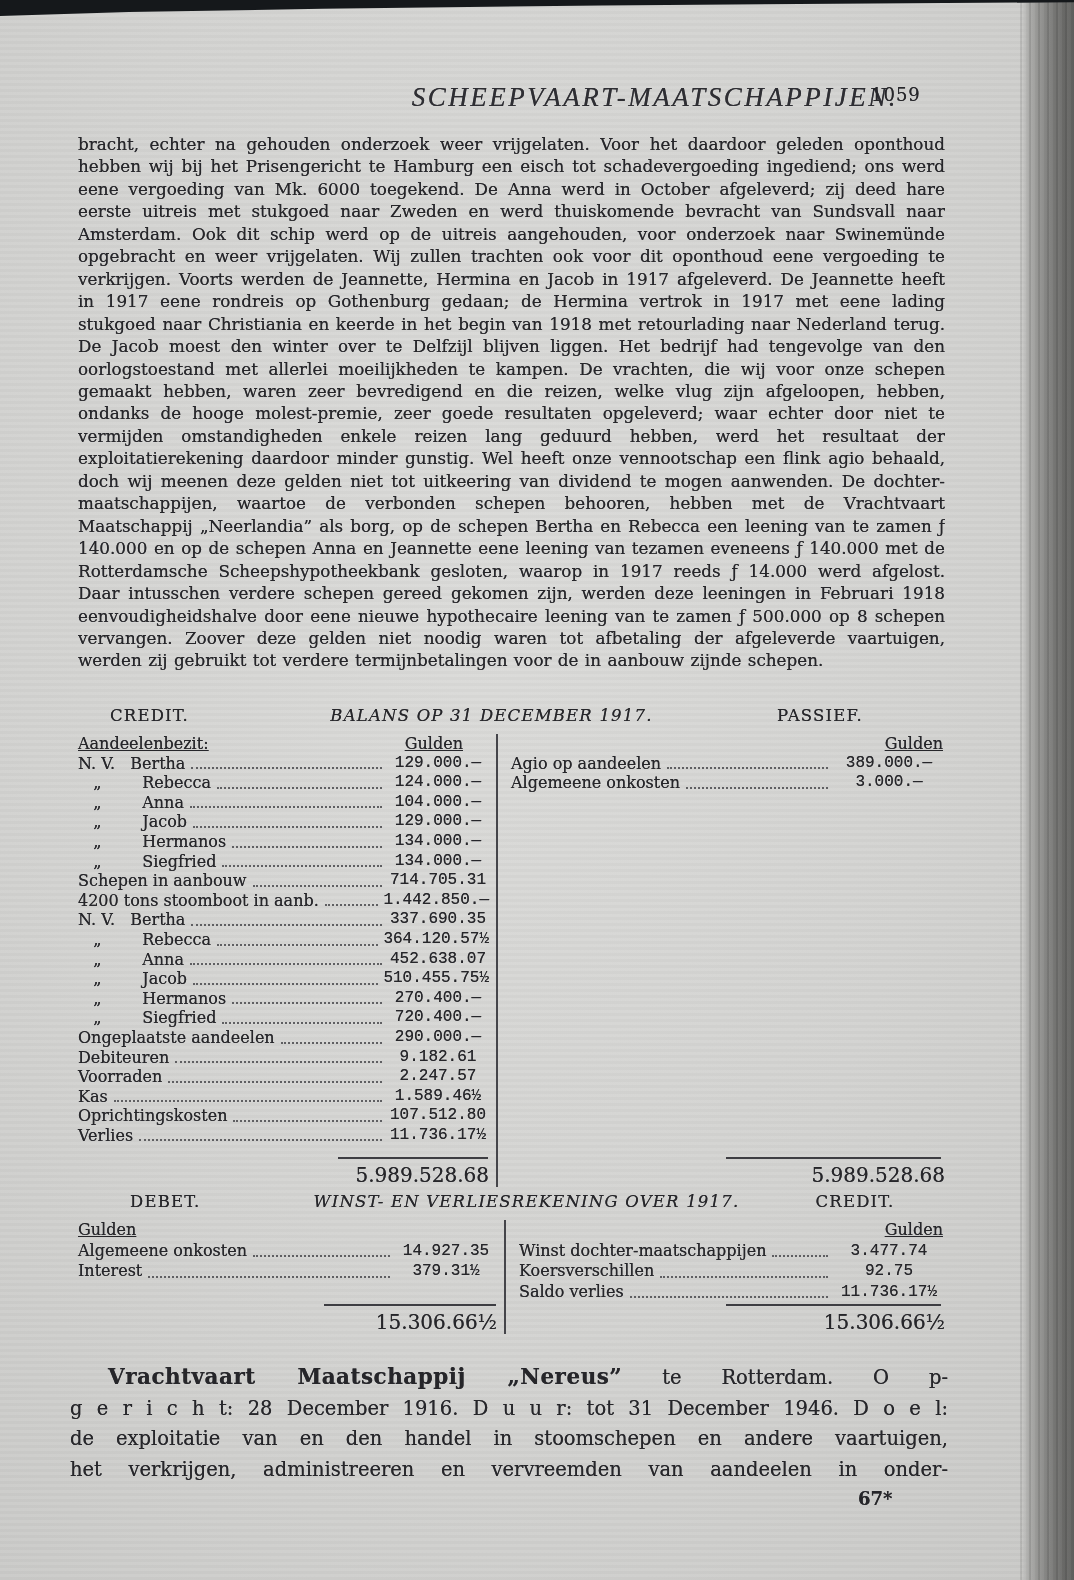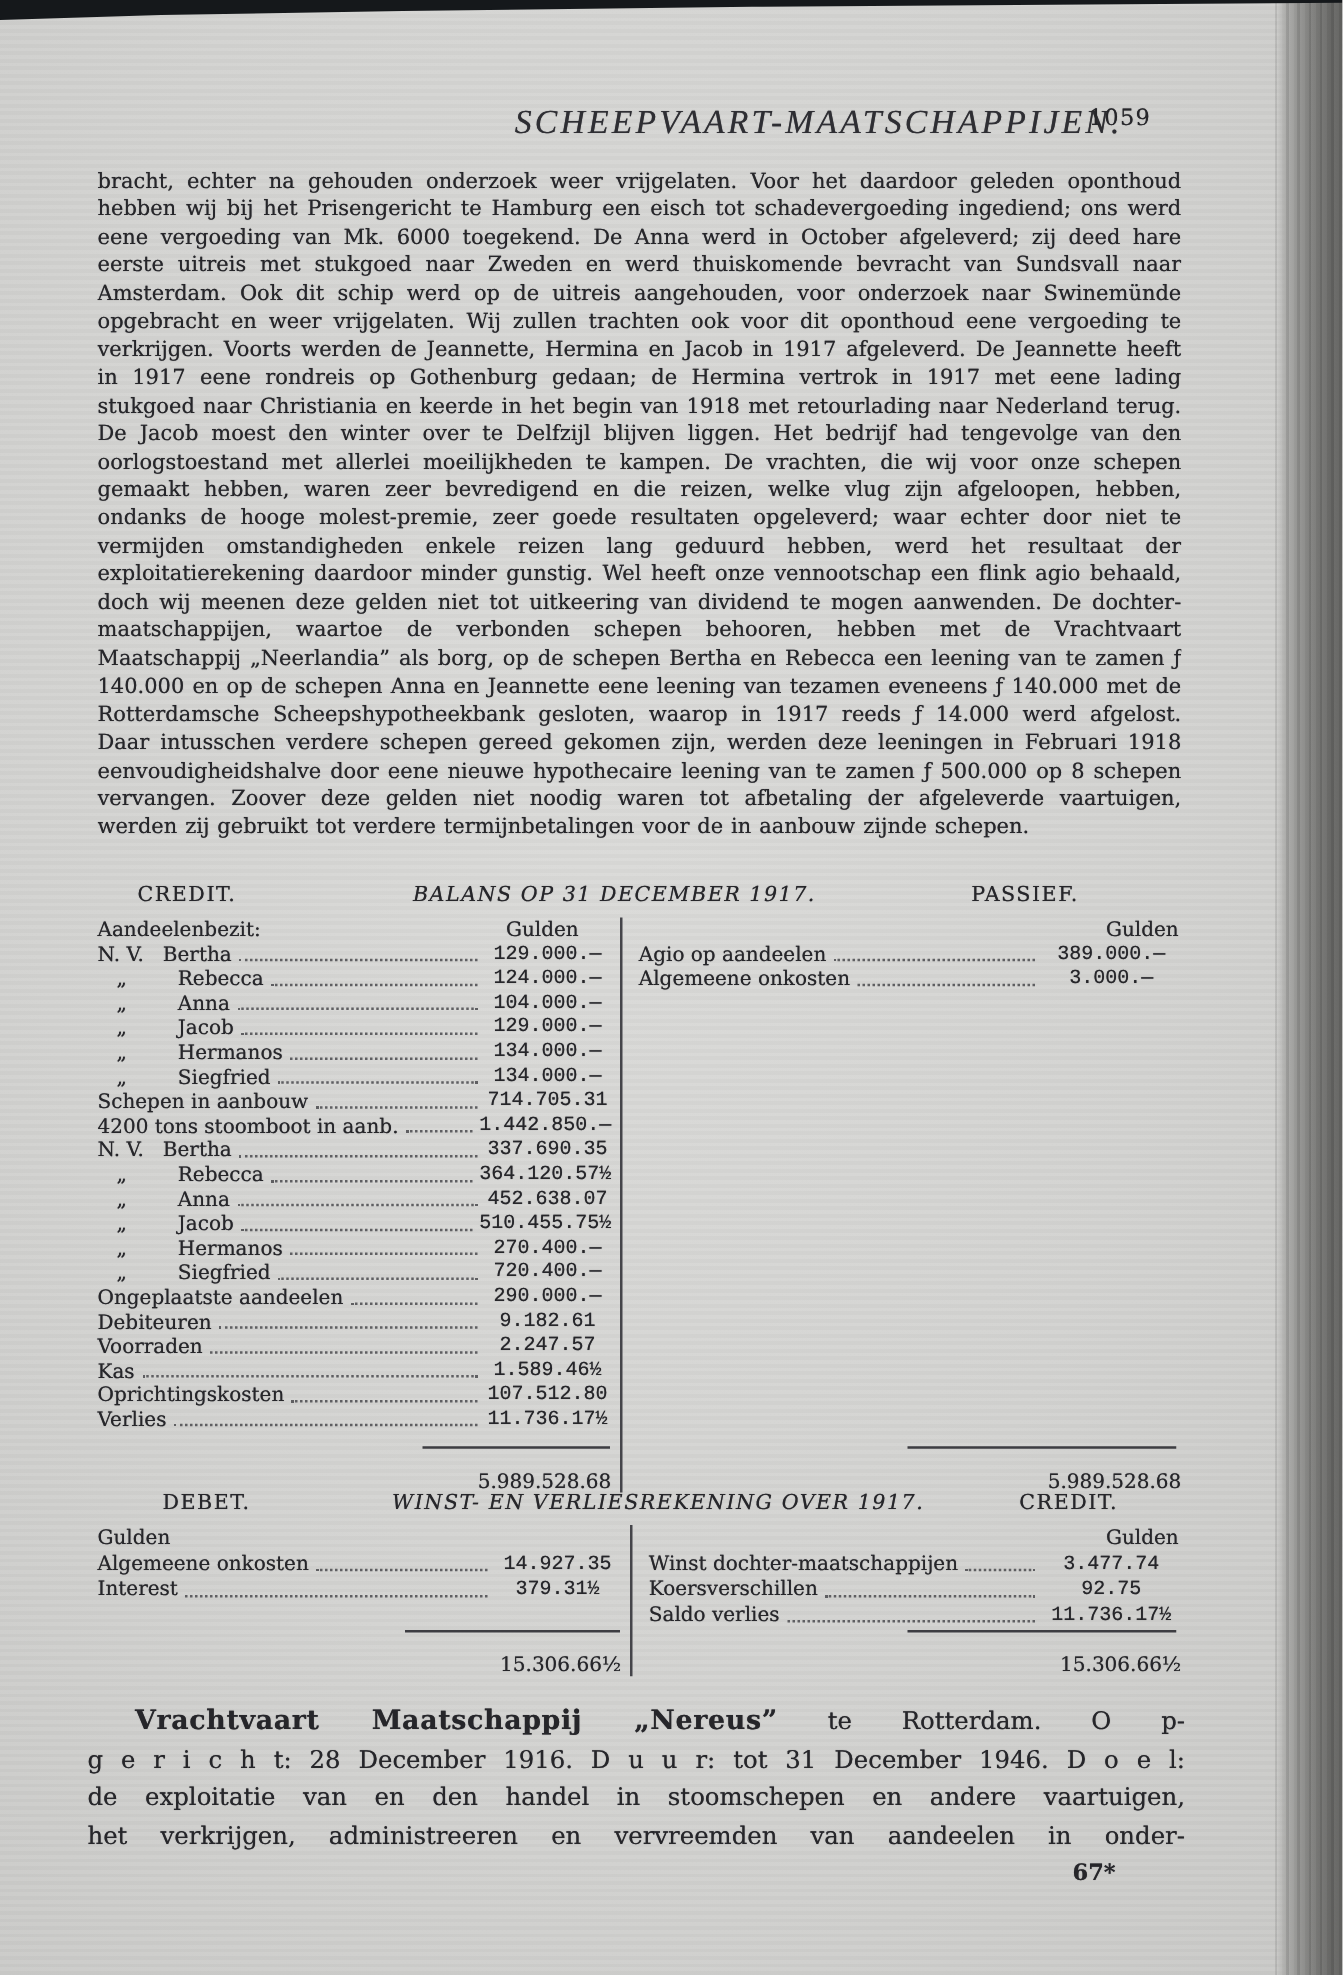--- a/index.html
+++ b/index.html
@@ -53,39 +53,39 @@
   .sheet-header .sh-right{width:250px;text-align:center;box-sizing:border-box;}
   .pnl .sheet-header .sh-left{padding-left:52px;}
   .pnl .sheet-header .sh-right{width:180px;}
 
   .sheet{display:flex;align-items:stretch;margin-top:9px;}
   .col-left{width:420px;box-sizing:border-box;border-right:2px solid #45454a;
             padding-right:7px;display:flex;flex-direction:column;}
   .col-right{flex:1;box-sizing:border-box;padding-left:13px;display:flex;flex-direction:column;}
   .pnl .col-left{width:428px;}
 
-  .col-head{display:flex;justify-content:space-between;line-height:19.6px;font-size:16px;}
+  .col-head{display:flex;justify-content:space-between;line-height:19.6px;font-size:16px;text-decoration:underline;}
   .col-head .currency{margin-right:26px;}
   .col-right .col-head{justify-content:flex-end;}
   .col-right .col-head .currency{margin-right:2px;}
   .pnl .col-head{line-height:20.5px;}
   .pnl .col-left .col-head .currency{margin-right:2px;}
 
   .frow{display:flex;line-height:19.6px;font-size:16px;}
   .pnl .frow{line-height:20.5px;}
   .row-label{white-space:pre;}
   .dots{flex:1;height:0;border-bottom:2px dotted #5f5f62;margin:0 5px 4px 6px;
         align-self:flex-end;min-width:6px;}
   .row-amount{white-space:pre;text-align:center;min-width:102px;font-family:Liberation Mono, monospace;}
   .col-right .row-amount{min-width:112px;}
 
   .total-rule{border-top:2px solid #3d3d42;align-self:flex-end;}
   .col-left .total-rule{width:150px;margin-top:12px;margin-right:1px;}
   .col-right .total-rule{width:215px;margin-right:4px;}
-  .total-amount{align-self:flex-end;margin-top:16px;font-size:16px;white-space:pre;}
+  .total-amount{align-self:flex-end;margin-top:4px;font-size:20px;white-space:pre;}
   .col-right .total-block{margin-top:auto;display:flex;flex-direction:column;align-items:flex-end;}
   .pnl-rows{height:63px;display:flex;flex-direction:column;}
   .pnl .total-rule{margin-top:0;}
   .pnl .col-left .total-rule{width:172px;}
 
   .balance{position:absolute;top:706px;left:78px;width:867px;}
   .pnl{position:absolute;top:1192px;left:78px;width:867px;}
 
   
   .entry{position:absolute;top:1362px;left:70px;width:878px;

